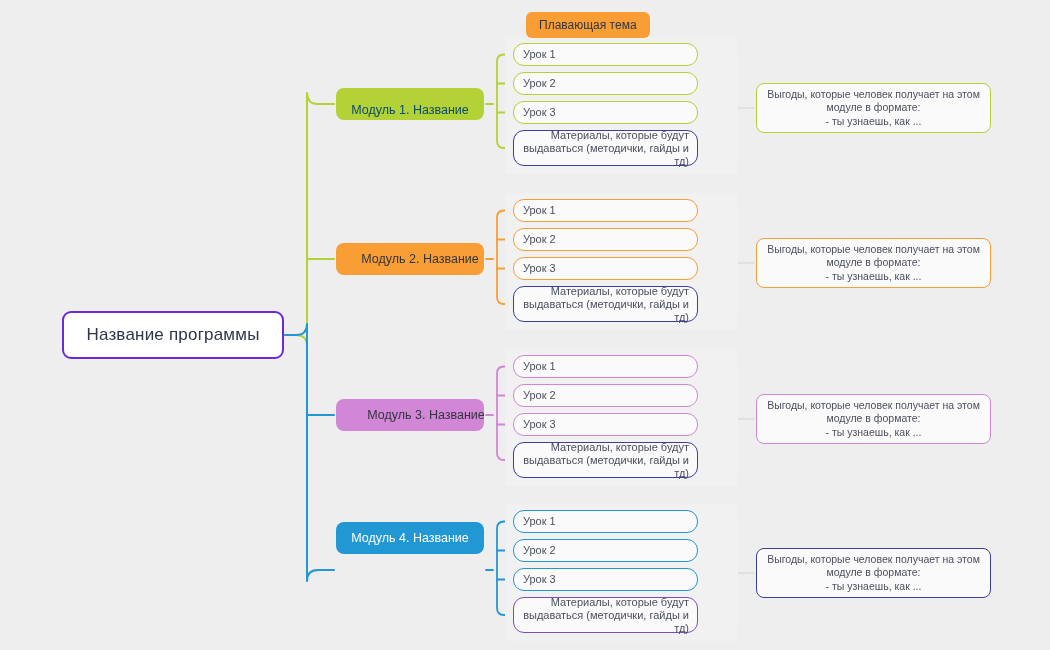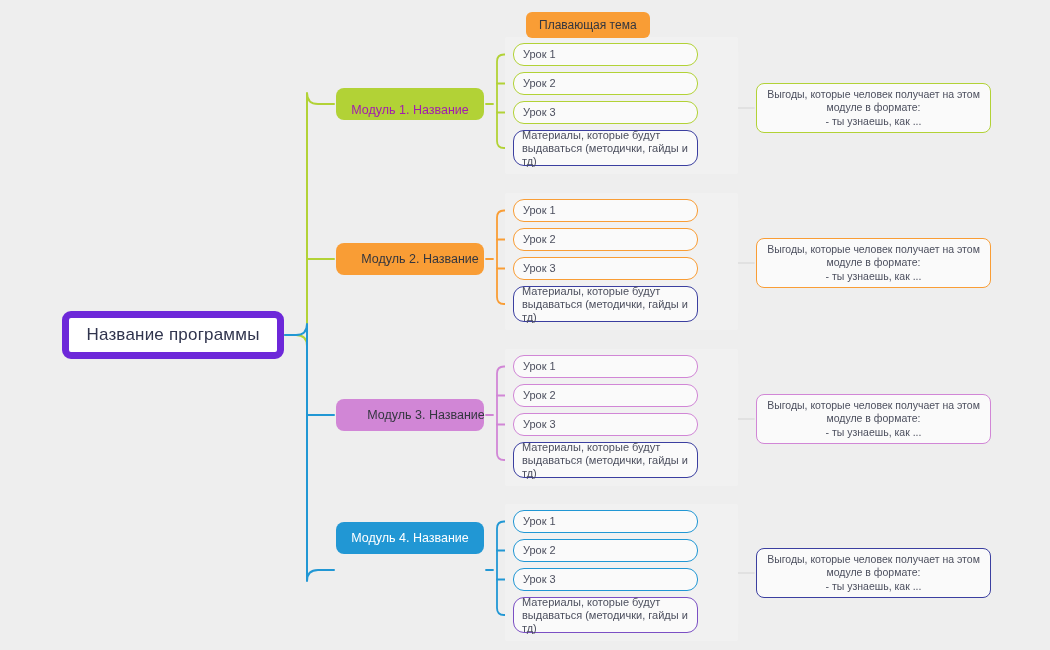--- a/index.html
+++ b/index.html
@@ -41,21 +41,21 @@
   }
 
   
   .root-node {
     position: absolute;
     left: 62px;
     top: 311px;
     width: 222px;
     height: 48px;
     background: #ffffff;
-    border: 7px solid #6d28d9;
+    border: 2px solid #6d28d9;
     border-radius: 9px;
     display: flex;
     align-items: center;
     justify-content: center;
     box-sizing: border-box;
   }
   .root-node .label {
     font-size: 17px;
     color: #30344d;
     letter-spacing: .2px;
@@ -111,20 +111,21 @@
     align-items: center;
     padding: 0 9px;
   }
   .leaf-node.lesson {
     height: 23px;
   }
   .leaf-node.materials {
     height: 36px;
     align-items: center;
     padding: 0 8px;
+    text-align: right;
   }
   .leaf-node .label {
     font-size: 11px;
     color: #4c4f5e;
     line-height: 13px;
   }
 
   
   .benefit-node {
     position: absolute;
@@ -196,21 +197,21 @@
   <div class="root-node">
     <span class="label">Название программы</span>
   </div>
 
   <div class="floating-topic">
     <span class="label">Плавающая тема</span>
   </div>
 
   <div id="nodes">
       <div class="module-node" style="top: 88px; background: rgb(178, 210, 54);">
-        <span class="label" style="color: #a21caf; margin-top: 12px;">Модуль 1. Название</span>
+        <span class="label" style="color: #0c4a6e; margin-top: 12px;">Модуль 1. Название</span>
       </div>
       <div class="leaf-node lesson" style="top: 43px; border-color: rgb(178, 210, 54);">
         <span class="label">Урок 1</span>
       </div>
       <div class="leaf-node lesson" style="top: 72px; border-color: rgb(178, 210, 54);">
         <span class="label">Урок 2</span>
       </div>
       <div class="leaf-node lesson" style="top: 101px; border-color: rgb(178, 210, 54);">
         <span class="label">Урок 3</span>
       </div>

